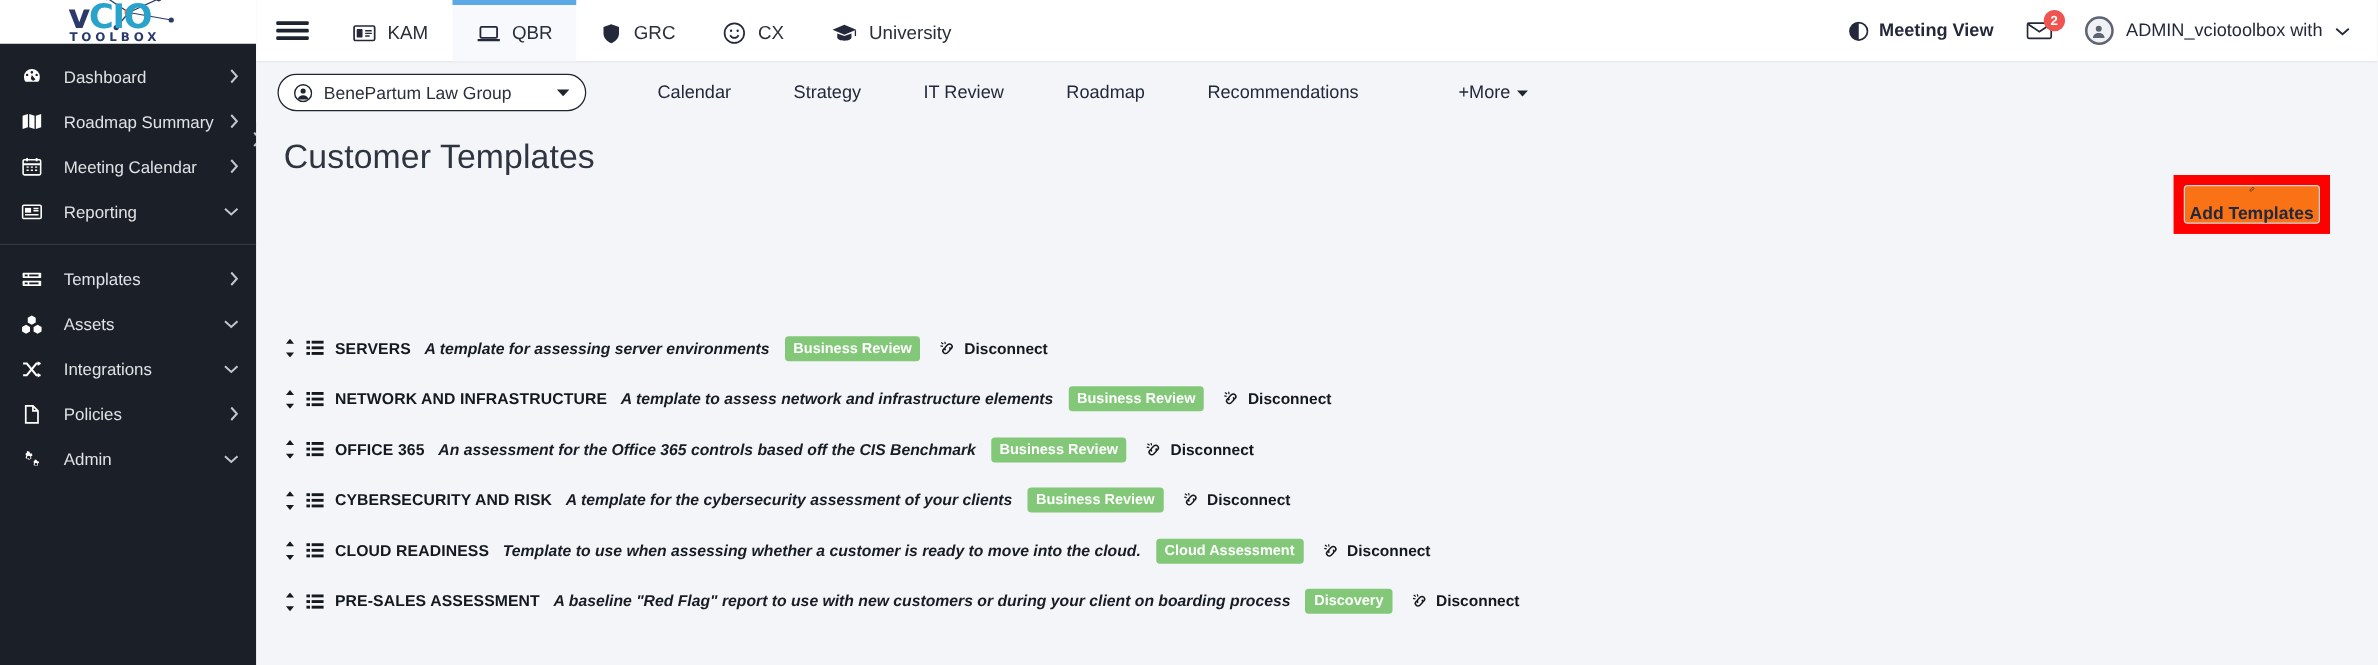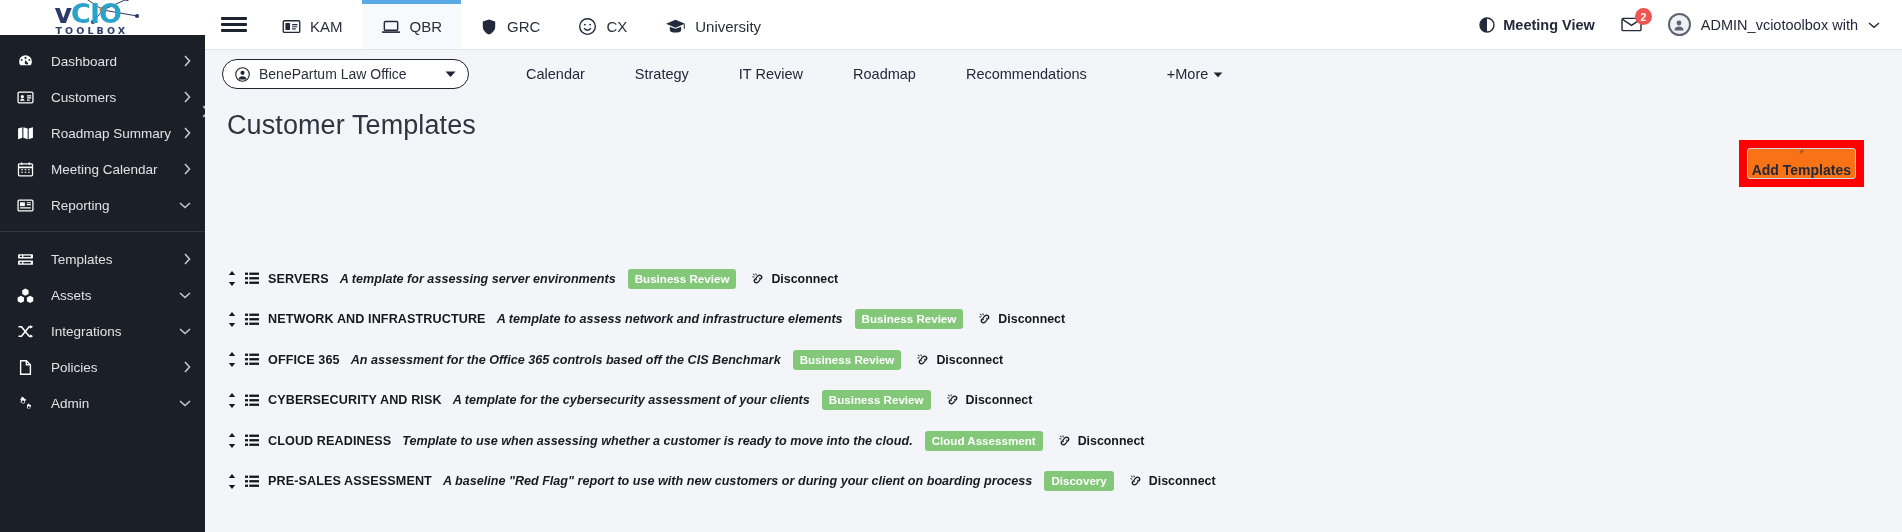--- a/index.html
+++ b/index.html
@@ -210,36 +210,20 @@
               </svg>
           </span>
           <span class="side-label">Dashboard</span>
           <span class="side-chev">
             <svg width="8" height="12" viewBox="0 0 8 12" fill="none" stroke="currentColor" stroke-width="1.6">
                 <path d="M2 1l4.5 5L2 11"></path>
               </svg>
           </span>
         </div>
 
-        <div class="side-item">
-          <span class="side-ico">
-            <svg width="17" height="17" viewBox="0 0 16 16" fill="none" stroke="currentColor" stroke-width="1.2">
-                <rect x="1" y="3" width="14" height="10" rx="1.2"></rect>
-                <circle cx="5" cy="7.2" r="1.5" fill="currentColor" stroke="none"></circle>
-                <path d="M2.8 11c.4-1.2 1.3-1.8 2.2-1.8s1.8.6 2.2 1.8" fill="currentColor" stroke="none"></path>
-                <path d="M9.4 6.4h4M9.4 8.4h4M9.4 10.4h2.6" stroke-width="1.1"></path>
-              </svg>
-          </span>
-          <span class="side-label">Customers</span>
-          <span class="side-chev">
-            <svg width="8" height="12" viewBox="0 0 8 12" fill="none" stroke="currentColor" stroke-width="1.6">
-                <path d="M2 1l4.5 5L2 11"></path>
-              </svg>
-          </span>
-        </div>
 
         <div class="side-item">
           <span class="side-ico">
             <svg width="17" height="17" viewBox="0 0 16 16" fill="currentColor">
                 <path d="M1 3.4l4-1.4v10l-4 1.4zM6 2l4 1.4v10L6 12zM11 3.4l4-1.4v10l-4 1.4z"></path>
               </svg>
           </span>
           <span class="side-label">Roadmap Summary</span>
           <span class="side-chev">
             <svg width="8" height="12" viewBox="0 0 8 12" fill="none" stroke="currentColor" stroke-width="1.6">
@@ -477,21 +461,21 @@
       </div>
     </div>
 
     <div class="subbar">
       <div class="cust-select">
         <svg width="15" height="15" viewBox="0 0 16 16">
           <circle cx="8" cy="8" r="7.2" fill="none" stroke="#1f2530" stroke-width="1.2"></circle>
           <circle cx="8" cy="6.2" r="2.2" fill="#1f2530"></circle>
           <path d="M3.4 13.4c.6-2.4 2.4-3.6 4.6-3.6s4 1.2 4.6 3.6z" fill="#1f2530"></path>
         </svg>
-        <span class="cs-label">BenePartum Law Office</span>
+        <span class="cs-label">BenePartum Law Group</span>
         <svg width="11" height="8" viewBox="0 0 11 8" fill="#1f2530">
             <path d="M0.5 1.6h10L5.5 7z"></path>
           </svg>
       </div>
 
       <div class="subnav">
         <div class="subnav-item">Calendar</div>
         <div class="subnav-item">Strategy</div>
         <div class="subnav-item">IT Review</div>
         <div class="subnav-item">Roadmap</div>

